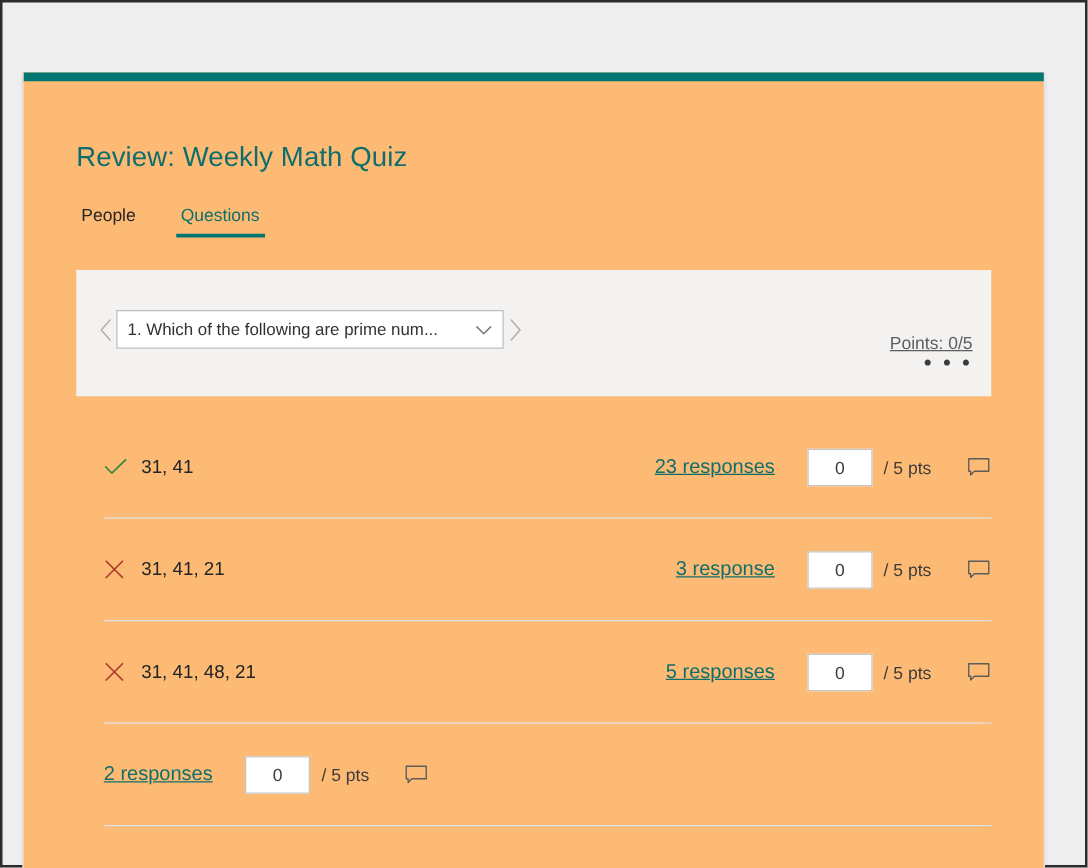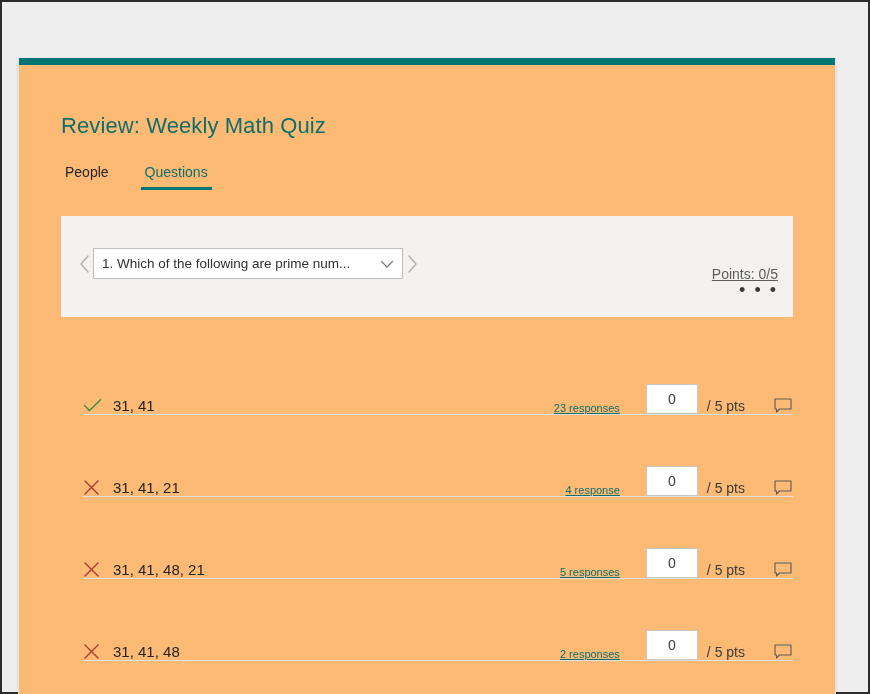--- a/index.html
+++ b/index.html
@@ -175,41 +175,41 @@
 
   
   #answer-list {
     margin-top: 16px;
     padding-left: 22px;
   }
   .answer-row {
     position: relative;
     height: 81px;
     display: flex;
-    align-items: flex-end;
+    align-items: center;
     border-bottom: 1px solid #e1e1e1;
   }
   .answer-left {
     display: flex;
     align-items: center;
     flex: 1;
   }
   .mark-icon {
     width: 24px;
     display: flex;
     align-items: center;
     justify-content: flex-start;
   }
   .answer-text {
     font-size: 15px;
     color: #242424;
     margin-left: 6px;
   }
   .responses-link {
-    font-size: 11px;
+    font-size: 16px;
     color: #0f6e6b;
     text-decoration: underline;
     cursor: pointer;
     text-align: right;
     white-space: nowrap;
     margin-right: 26px;
   }
   .score-box {
     width: 52px;
     height: 30px;
@@ -307,21 +307,21 @@
 
         <div class="answer-row">
           <div class="answer-left">
             <span class="mark-icon">
               <svg width="17" height="17" viewBox="0 0 17 17" fill="none" aria-hidden="true">
                 <path d="M2 2 L15 15 M15 2 L2 15" stroke="#b03a2e" stroke-width="1.4" stroke-linecap="round"></path>
               </svg>
             </span>
             <span class="answer-text">31, 41, 21</span>
           </div>
-          <span class="responses-link">4 response</span>
+          <span class="responses-link">3 response</span>
           <span class="score-box">0</span>
           <span class="pts-label">/ 5 pts</span>
           <span class="comment-icon">
             <svg width="18" height="16" viewBox="0 0 18 16" fill="none" aria-hidden="true">
               <path d="M1 1 H17 V11 H5.5 L2.5 14 V11 H1 Z" stroke="#5b5b5b" stroke-width="1.1" fill="none" stroke-linejoin="round"></path>
             </svg>
           </span>
         </div>
 
         <div class="answer-row">
@@ -337,28 +337,20 @@
           <span class="score-box">0</span>
           <span class="pts-label">/ 5 pts</span>
           <span class="comment-icon">
             <svg width="18" height="16" viewBox="0 0 18 16" fill="none" aria-hidden="true">
               <path d="M1 1 H17 V11 H5.5 L2.5 14 V11 H1 Z" stroke="#5b5b5b" stroke-width="1.1" fill="none" stroke-linejoin="round"></path>
             </svg>
           </span>
         </div>
 
         <div class="answer-row">
-          <div class="answer-left">
-            <span class="mark-icon">
-              <svg width="17" height="17" viewBox="0 0 17 17" fill="none" aria-hidden="true">
-                <path d="M2 2 L15 15 M15 2 L2 15" stroke="#b03a2e" stroke-width="1.4" stroke-linecap="round"></path>
-              </svg>
-            </span>
-            <span class="answer-text">31, 41, 48</span>
-          </div>
           <span class="responses-link">2 responses</span>
           <span class="score-box">0</span>
           <span class="pts-label">/ 5 pts</span>
           <span class="comment-icon">
             <svg width="18" height="16" viewBox="0 0 18 16" fill="none" aria-hidden="true">
               <path d="M1 1 H17 V11 H5.5 L2.5 14 V11 H1 Z" stroke="#5b5b5b" stroke-width="1.1" fill="none" stroke-linejoin="round"></path>
             </svg>
           </span>
         </div>
 

